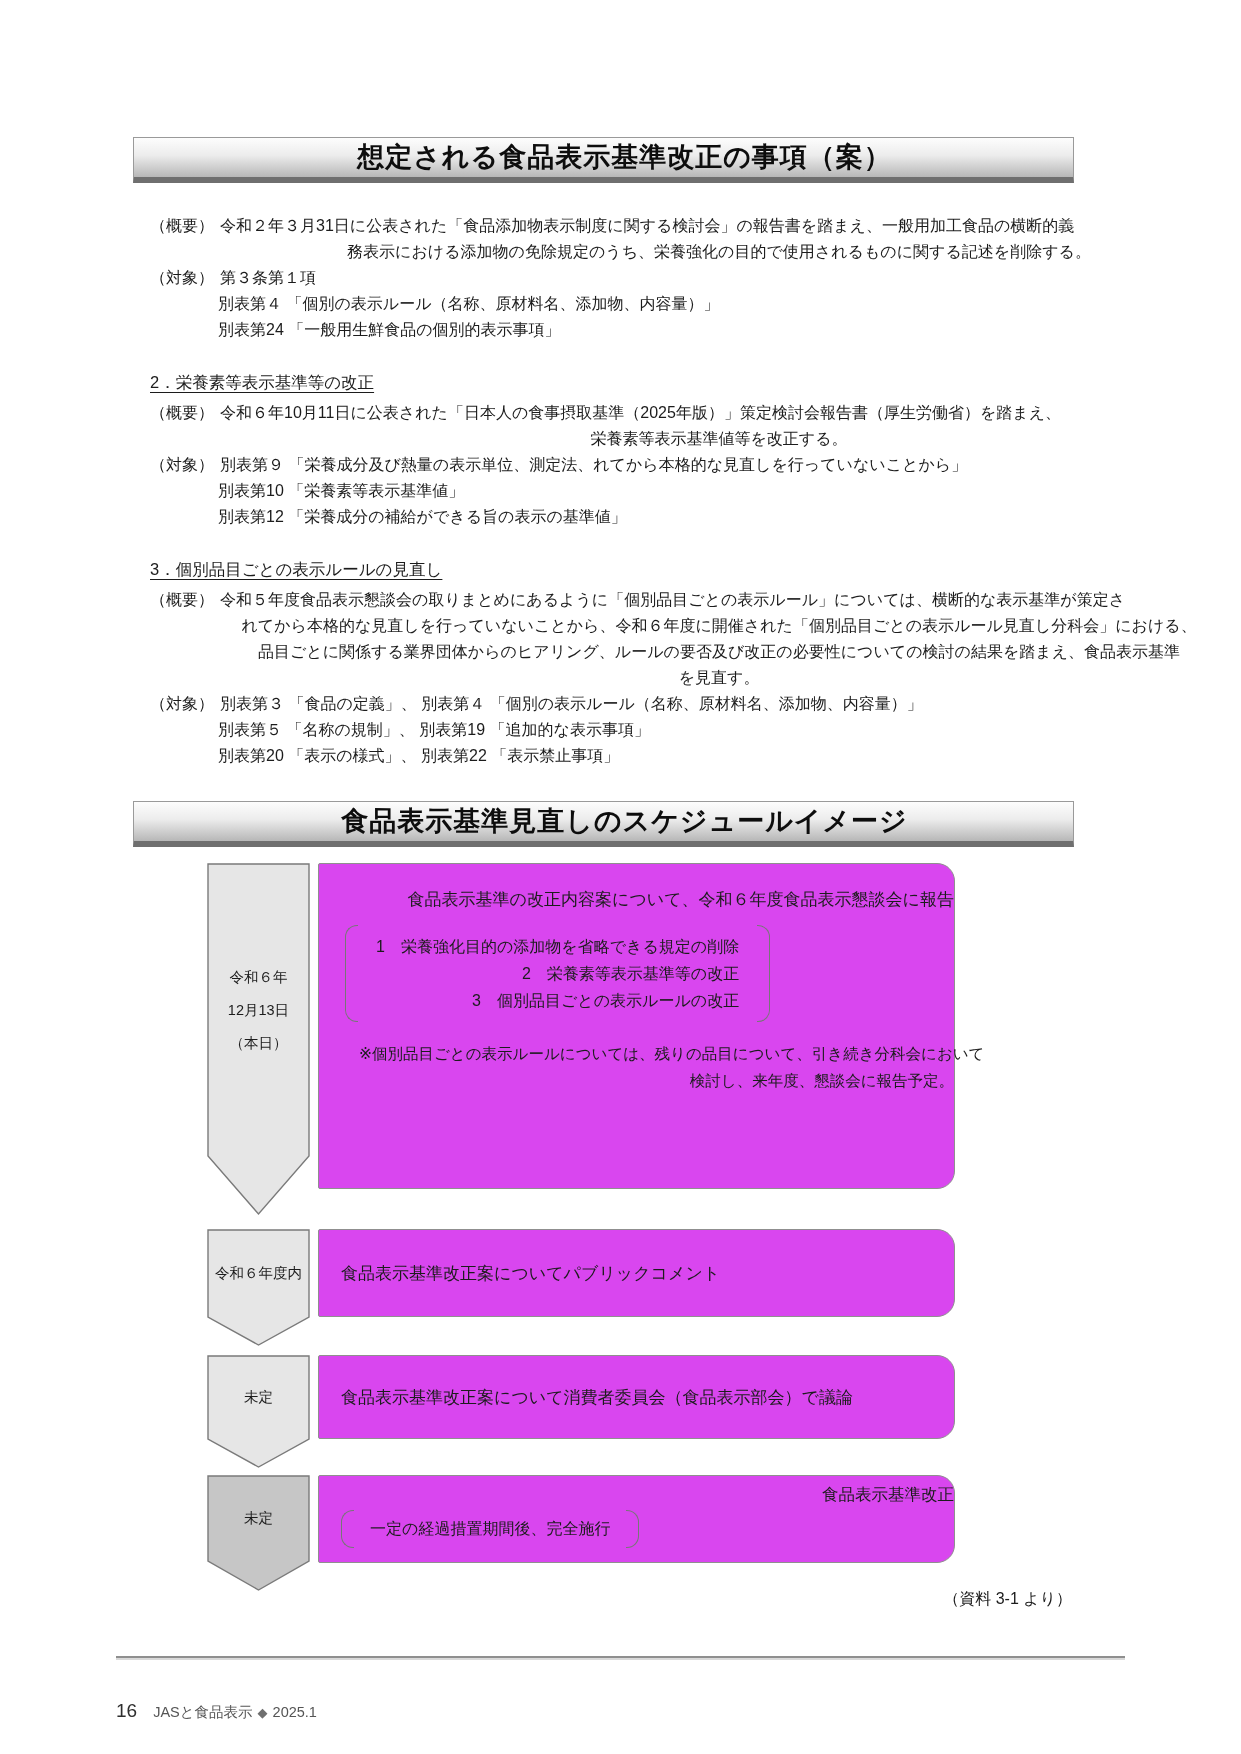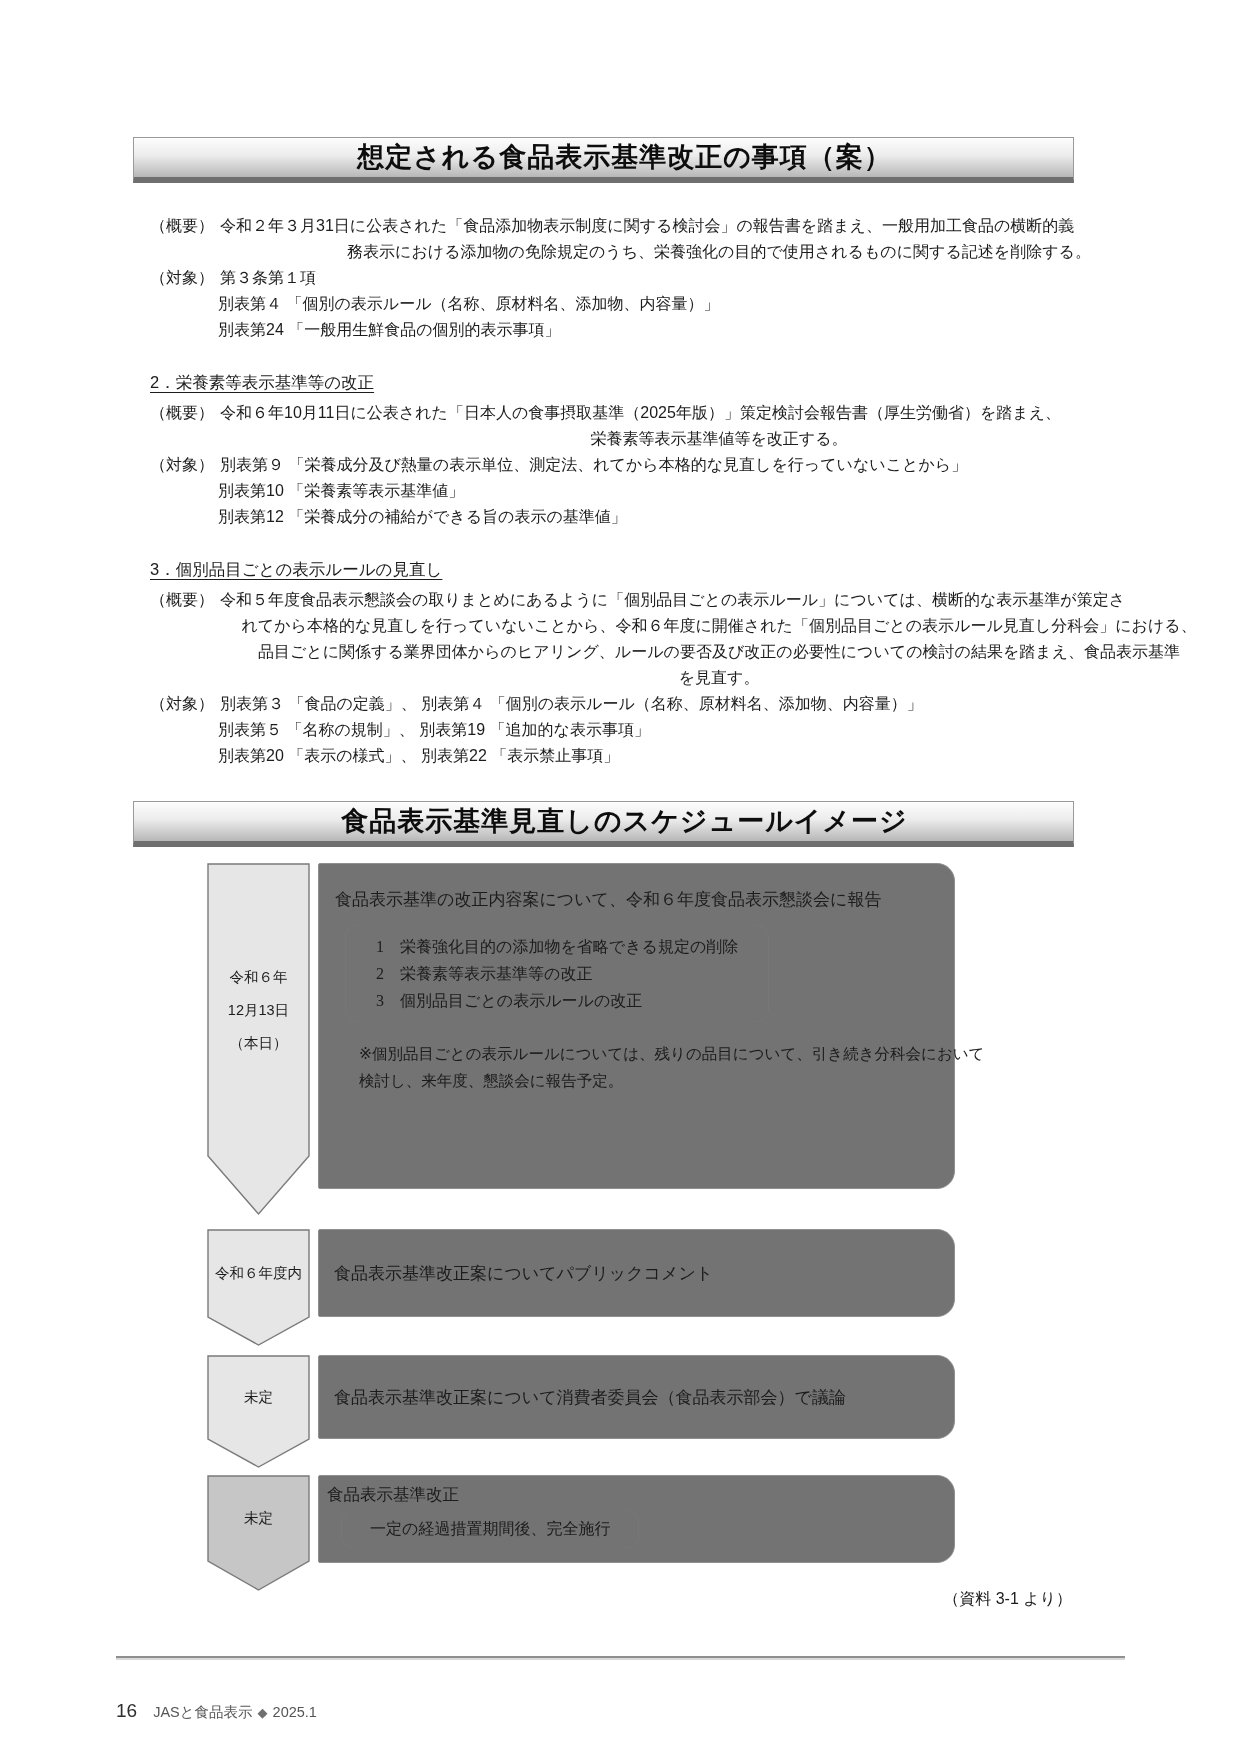--- a/index.html
+++ b/index.html
@@ -50,35 +50,35 @@
   .arrowcol svg{position:absolute;top:0;left:0;display:block;}
   .arrowlabel{
     position:absolute;top:0;left:0;width:103px;
     display:flex;flex-direction:column;align-items:center;justify-content:center;
     font-size:14.5px;line-height:24px;color:#1c1c1c;text-align:center;gap:9px;
   }
   .sbox{
     flex:1;
     border:1.5px solid #8f8f8f;
     border-radius:2px 18px 18px 2px;
-    background:#737373;
+    background:#d946ef;
     box-sizing:border-box;
-    width:637px;max-width:637px;
+    width:637px;max-width:637px;text-align:right;
   }
   .sbox1{padding:24px 0 0 16px;}
   .sbox-title{font-size:17px;white-space:nowrap;}
   .brkgroup{display:flex;align-items:stretch;margin:14px 0 0 10px;}
   .brk{width:12px;flex:0 0 12px;}
   .brk-l{border:1.5px solid #777;border-right:none;border-radius:12px 0 0 12px;}
   .brk-r{border:1.5px solid #777;border-left:none;border-radius:0 12px 12px 0;}
-  .brkitems{padding:8px 18px;font-size:16px;line-height:27px;font-family:Liberation Serif, serif;}
+  .brkitems{padding:8px 18px;font-size:16px;line-height:27px;}
   .brkitems div{white-space:nowrap;}
   .sbox-note{margin:18px 0 0 24px;font-size:15.5px;line-height:27px;}
   .sbox-note div{white-space:nowrap;}
-  .sbox-mid{display:flex;align-items:center;padding-left:15px;font-size:17px;}
+  .sbox-mid{display:flex;align-items:center;padding-left:22px;font-size:17px;}
   .sbox-mid span{white-space:nowrap;}
   .sbox4{padding:8px 0 0 8px;}
   .sbox4 .brkgroup{margin-top:4px;}
   .sbox4 .brkitems{padding:6px 16px;font-size:16px;line-height:26px;}
   
   .source-note{
     margin-top:26px;
     padding-right:169px;
     text-align:right;
     font-size:16px;

